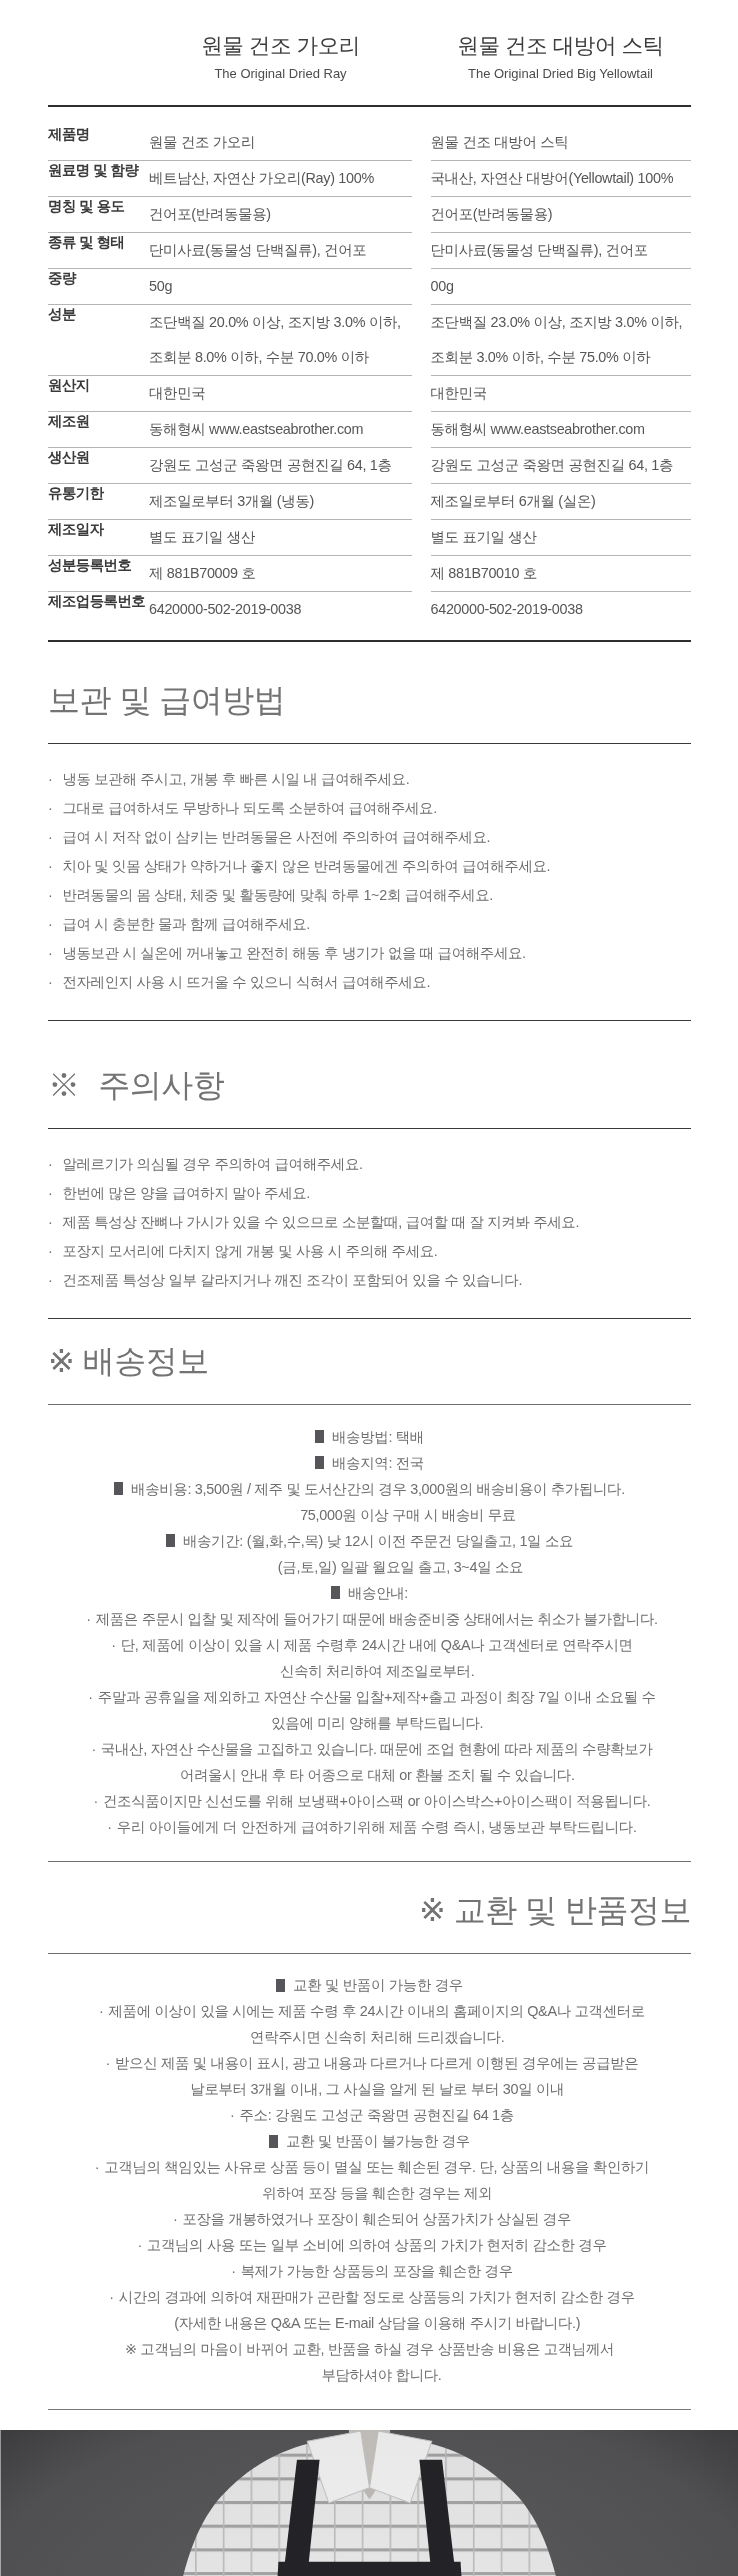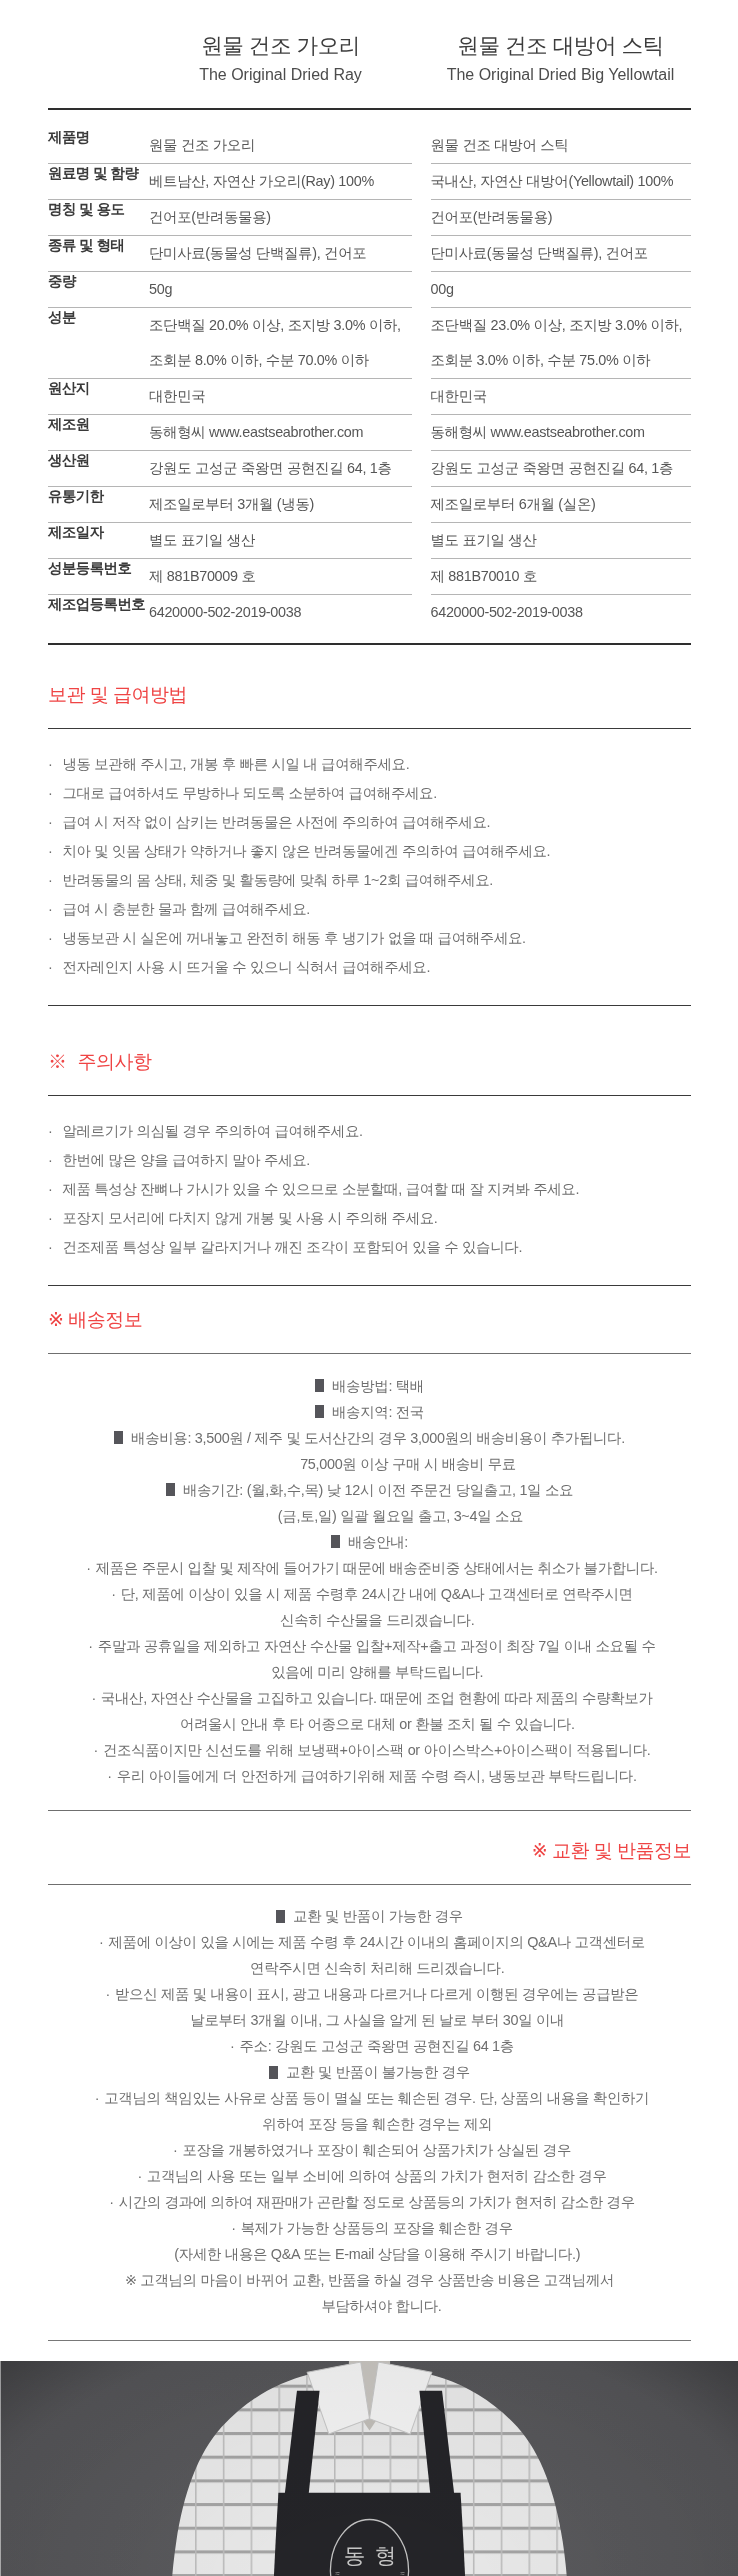--- a/index.html
+++ b/index.html
@@ -6,32 +6,32 @@
   body{width:739px;font-family:"Liberation Sans","DejaVu Sans",sans-serif;color:#555;}
   .page{width:739px;min-height:2762px;background:#fff;overflow:hidden;}
   .content{padding:0 48px;}
 
   
   .hdr{display:flex;padding-top:31px;margin-left:101px;}
   .hcol1{width:263px;text-align:center;}
   .hgap{width:18.5px;}
   .hcol2{width:260px;text-align:center;}
   .tko{font-size:21.6px;color:#3c3c3c;letter-spacing:-0.5px;font-weight:400;}
-  .ten{font-size:16px;color:#4c4c4c;margin-top:6.2px;font-weight:400;}
+  .ten{font-size:13px;color:#4c4c4c;margin-top:6.2px;font-weight:400;}
 
   
   .spec{margin-top:24px;border-top:2.1px solid #2e2e2e;border-bottom:2.1px solid #2e2e2e;padding:17.5px 0 13.4px;}
   .srow{display:grid;grid-template-columns:101px 263px 18.5px 260px;}
   .scell{min-height:35px;}
   .slabel{display:flex;align-items:flex-start;font-size:14.4px;font-weight:bold;color:#3a3a3a;letter-spacing:-0.5px;}
   .cl{height:35px;line-height:35px;font-size:14.4px;color:#565656;white-space:nowrap;letter-spacing:-0.3px;}
   .bb{border-bottom:0.5px solid #b5b5b5;}
 
   
-  .sechead{font-size:19px;color:#ef4444;font-weight:400;letter-spacing:-0.5px;}
+  .sechead{font-size:32px;color:#737373;font-weight:400;letter-spacing:-0.5px;}
   .mt-sec{margin-top:37px;}
   .rule-dark{height:1.5px;background:#3a3a3a;margin-top:19.6px;}
   .rule-mid{height:1px;background:#6f6f6f;margin-top:19.6px;}
   .rule-end{height:1px;background:#787878;margin-top:20.6px;}
 
   .blist{margin-top:20.6px;}
   .bl{height:29px;line-height:29px;font-size:14.4px;color:#6e6e6e;white-space:nowrap;letter-spacing:-0.3px;}
   .slist{margin-top:18.5px;text-align:center;}
   .sl{height:26px;line-height:26px;font-size:14.4px;color:#6e6e6e;white-space:nowrap;letter-spacing:-0.3px;}
 
@@ -268,21 +268,21 @@
     <div class="slist">
       <div class="sl"><span class="sqmark"></span><span>배송방법: 택배</span></div>
       <div class="sl"><span class="sqmark"></span><span>배송지역: 전국</span></div>
       <div class="sl"><span class="sqmark"></span><span>배송비용: 3,500원 / 제주 및 도서산간의 경우 3,000원의 배송비용이 추가됩니다.</span></div>
       <div class="sl ind-a"><span>75,000원 이상 구매 시 배송비 무료</span></div>
       <div class="sl"><span class="sqmark"></span><span>배송기간: (월,화,수,목) 낮 12시 이전 주문건 당일출고, 1일 소요</span></div>
       <div class="sl ind-b"><span>(금,토,일) 일괄 월요일 출고, 3~4일 소요</span></div>
       <div class="sl"><span class="sqmark"></span><span>배송안내:</span></div>
       <div class="sl"><span class="mk">·</span><span>제품은 주문시 입찰 및 제작에 들어가기 때문에 배송준비중 상태에서는 취소가 불가합니다.</span></div>
       <div class="sl"><span class="mk">·</span><span>단, 제품에 이상이 있을 시 제품 수령후 24시간 내에 Q&amp;A나 고객센터로 연락주시면</span></div>
-      <div class="sl cont"><span>신속히 수산물을 드리겠습니다.</span></div>
+      <div class="sl cont"><span>신속히 처리하여 제조일로부터.</span></div>
       <div class="sl"><span class="mk">·</span><span>주말과 공휴일을 제외하고 자연산 수산물 입찰+제작+출고 과정이 최장 7일 이내 소요될 수</span></div>
       <div class="sl cont"><span>있음에 미리 양해를 부탁드립니다.</span></div>
       <div class="sl"><span class="mk">·</span><span>국내산, 자연산 수산물을 고집하고 있습니다. 때문에 조업 현황에 따라 제품의 수량확보가</span></div>
       <div class="sl cont"><span>어려울시 안내 후 타 어종으로 대체 or 환불 조치 될 수 있습니다.</span></div>
       <div class="sl"><span class="mk">·</span><span>건조식품이지만 신선도를 위해 보냉팩+아이스팩 or 아이스박스+아이스팩이 적용됩니다.</span></div>
       <div class="sl"><span class="mk">·</span><span>우리 아이들에게 더 안전하게 급여하기위해 제품 수령 즉시, 냉동보관 부탁드립니다.</span></div>
     </div>
     <div class="rule-mid" style="margin-top:21.6px;"></div>
 
     <div class="sechead" style="margin-top:27px;text-align:right;">※ 교환 및 반품정보</div>
@@ -292,22 +292,22 @@
       <div class="sl"><span class="mk">·</span><span>제품에 이상이 있을 시에는 제품 수령 후 24시간 이내의 홈페이지의 Q&amp;A나 고객센터로</span></div>
       <div class="sl cont"><span>연락주시면 신속히 처리해 드리겠습니다.</span></div>
       <div class="sl"><span class="mk">·</span><span>받으신 제품 및 내용이 표시, 광고 내용과 다르거나 다르게 이행된 경우에는 공급받은</span></div>
       <div class="sl cont"><span>날로부터 3개월 이내, 그 사실을 알게 된 날로 부터 30일 이내</span></div>
       <div class="sl"><span class="mk">·</span><span>주소: 강원도 고성군 죽왕면 공현진길 64 1층</span></div>
       <div class="sl"><span class="sqmark"></span><span>교환 및 반품이 불가능한 경우</span></div>
       <div class="sl"><span class="mk">·</span><span>고객님의 책임있는 사유로 상품 등이 멸실 또는 훼손된 경우. 단, 상품의 내용을 확인하기</span></div>
       <div class="sl cont"><span>위하여 포장 등을 훼손한 경우는 제외</span></div>
       <div class="sl"><span class="mk">·</span><span>포장을 개봉하였거나 포장이 훼손되어 상품가치가 상실된 경우</span></div>
       <div class="sl"><span class="mk">·</span><span>고객님의 사용 또는 일부 소비에 의하여 상품의 가치가 현저히 감소한 경우</span></div>
+      <div class="sl"><span class="mk">·</span><span>복제가 가능한 상품등의 포장을 훼손한 경우</span></div>
       <div class="sl"><span class="mk">·</span><span>시간의 경과에 의하여 재판매가 곤란할 정도로 상품등의 가치가 현저히 감소한 경우</span></div>
-      <div class="sl"><span class="mk">·</span><span>복제가 가능한 상품등의 포장을 훼손한 경우</span></div>
       <div class="sl cont"><span>(자세한 내용은 Q&amp;A 또는 E-mail 상담을 이용해 주시기 바랍니다.)</span></div>
       <div class="sl"><span>※ 고객님의 마음이 바뀌어 교환, 반품을 하실 경우 상품반송 비용은 고객님께서</span></div>
       <div class="sl cont-star"><span>부담하셔야 합니다.</span></div>
     </div>
     <div class="rule-end"></div>
 
   </div>
 
   <div class="photo">
     <svg width="739" height="440" viewBox="0 0 1434 855" xmlns="http://www.w3.org/2000/svg">

